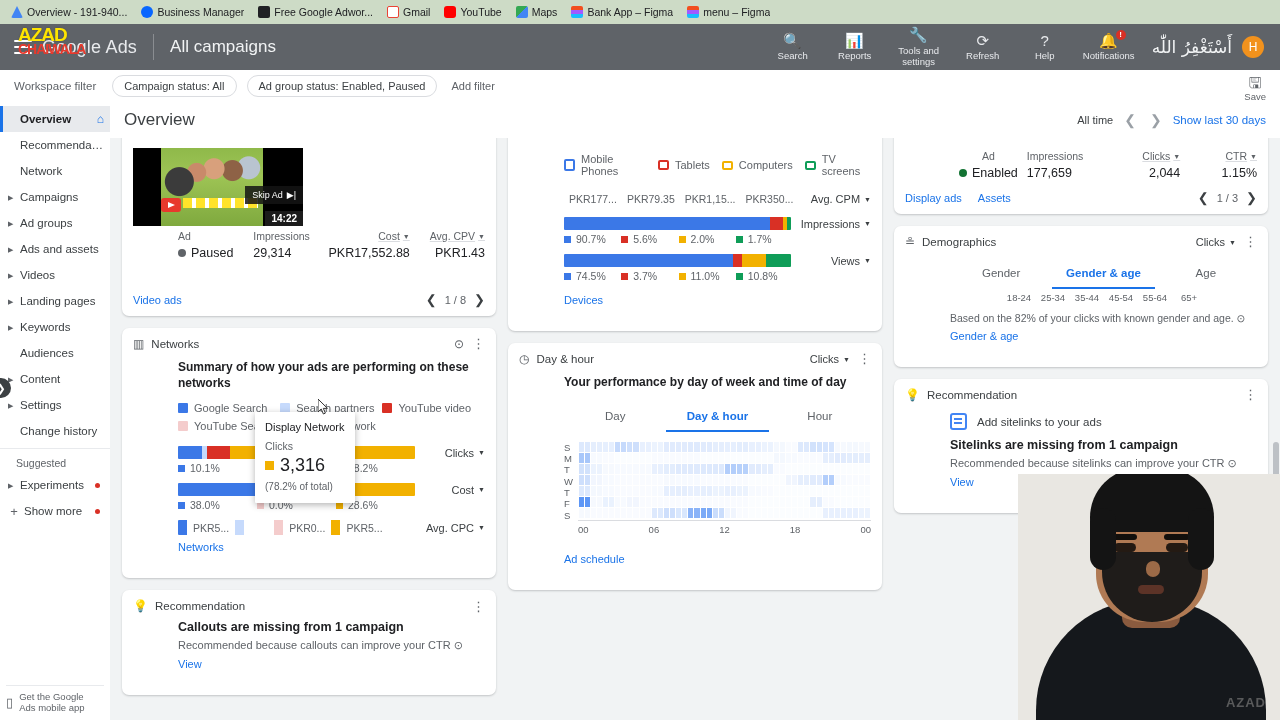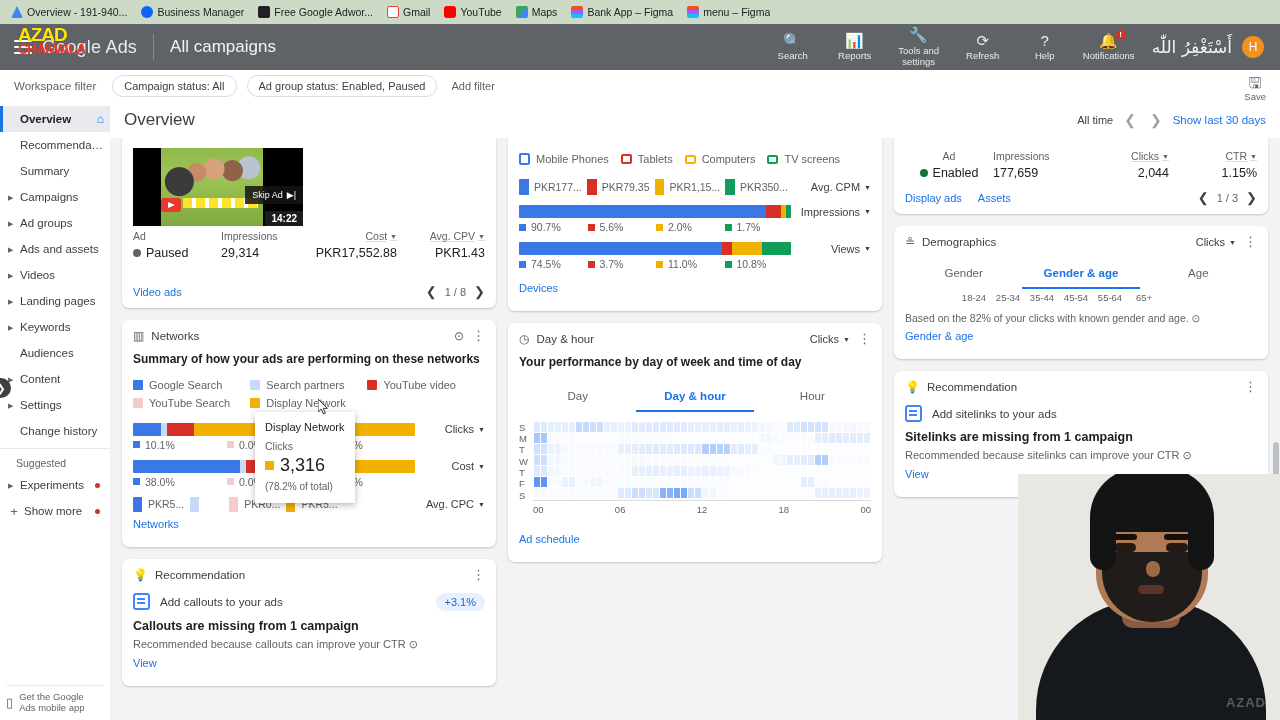--- a/index.html
+++ b/index.html
@@ -85,21 +85,21 @@
 
   .cols{ display:flex; gap:12px; padding:8px 12px 0 12px; height:calc(100% - 36px); overflow:hidden;}
   .col{ flex:1 1 0; display:flex; flex-direction:column; gap:12px; min-width:0;}
 
   .card{ background:#fff; border-radius:7px; box-shadow:0 1px 2px rgba(60,64,67,.25); overflow:hidden; flex:0 0 auto;}
   .card-head{ display:flex; align-items:center; gap:7px; padding:9px 11px 7px 11px; font-size:11.5px; color:#3c4043;}
   .card-head .ic{ color:#5f6368; font-size:12px; display:flex; align-items:center;}
   .card-head .right{ margin-left:auto; display:flex; align-items:center; gap:8px; color:#5f6368;}
   .metric-sel{ font-size:11px; color:#3c4043; display:flex; align-items:center; gap:4px;}
   .kebab{ font-size:13px; color:#5f6368; letter-spacing:0; line-height:.7;}
-  .card-body{ padding:0 11px 16px 11px;}
+  .card-body{ padding:0 11px 24px 11px;margin-left:45px;}
   .card-sub{ font-size:12px; color:#202124; font-weight:600; padding:2px 0 8px 0; line-height:1.3;}
   .cardlink{ color:#1a73e8; font-size:11px; padding-top:6px; display:inline-block;}
 
   
   .stats{ display:flex; padding:4px 0 2px 0; font-size:11px;}
   .stcol{ flex:1; }
   .stcol.r{ text-align:right;}
   .sthead{ color:#5f6368; font-size:10.5px; padding-bottom:4px; display:flex; align-items:center; gap:3px;}
   .stcol.r .sthead{ justify-content:flex-end; text-decoration:underline; text-decoration-color:#dadce0;}
   .stval{ font-size:12.5px; color:#202124; display:flex; align-items:center; gap:5px;}
@@ -315,21 +315,21 @@
       <span class="caret"></span>
       <span class="sb-label">Overview</span>
       <span class="home-ic">⌂</span>
     </div>
     <div class="sb-item">
       <span class="caret"></span>
       <span class="sb-label">Recommendations</span>
     </div>
     <div class="sb-item">
       <span class="caret"></span>
-      <span class="sb-label">Summary</span>
+      <span class="sb-label">Network</span>
     </div>
     <div class="sb-item">
       <span class="caret">▶</span>
       <span class="sb-label">Campaigns</span>
     </div>
     <div class="sb-item">
       <span class="caret">▶</span>
       <span class="sb-label">Ad groups</span>
     </div>
     <div class="sb-item">
@@ -569,25 +569,20 @@
 
         <div class="card">
           <div class="card-head">
             <span class="ic">💡</span>
             <span>Recommendation</span>
             <span class="right">
                 <span class="kebab">⋮</span>
               </span>
           </div>
           <div class="card-body">
-            <div class="rec-row">
-              <span class="rec-ic"></span>
-              <span class="rec-label">Add callouts to your ads</span>
-              <span class="rec-badge">+3.1%</span>
-            </div>
             <div class="rec-title">Callouts are missing from 1 campaign</div>
             <div class="rec-desc">
               <span>Recommended because callouts can improve your CTR</span>
               <span>⊙</span>
             </div>
             <a class="cardlink">View</a>
           </div>
         </div>
       </div>
 

